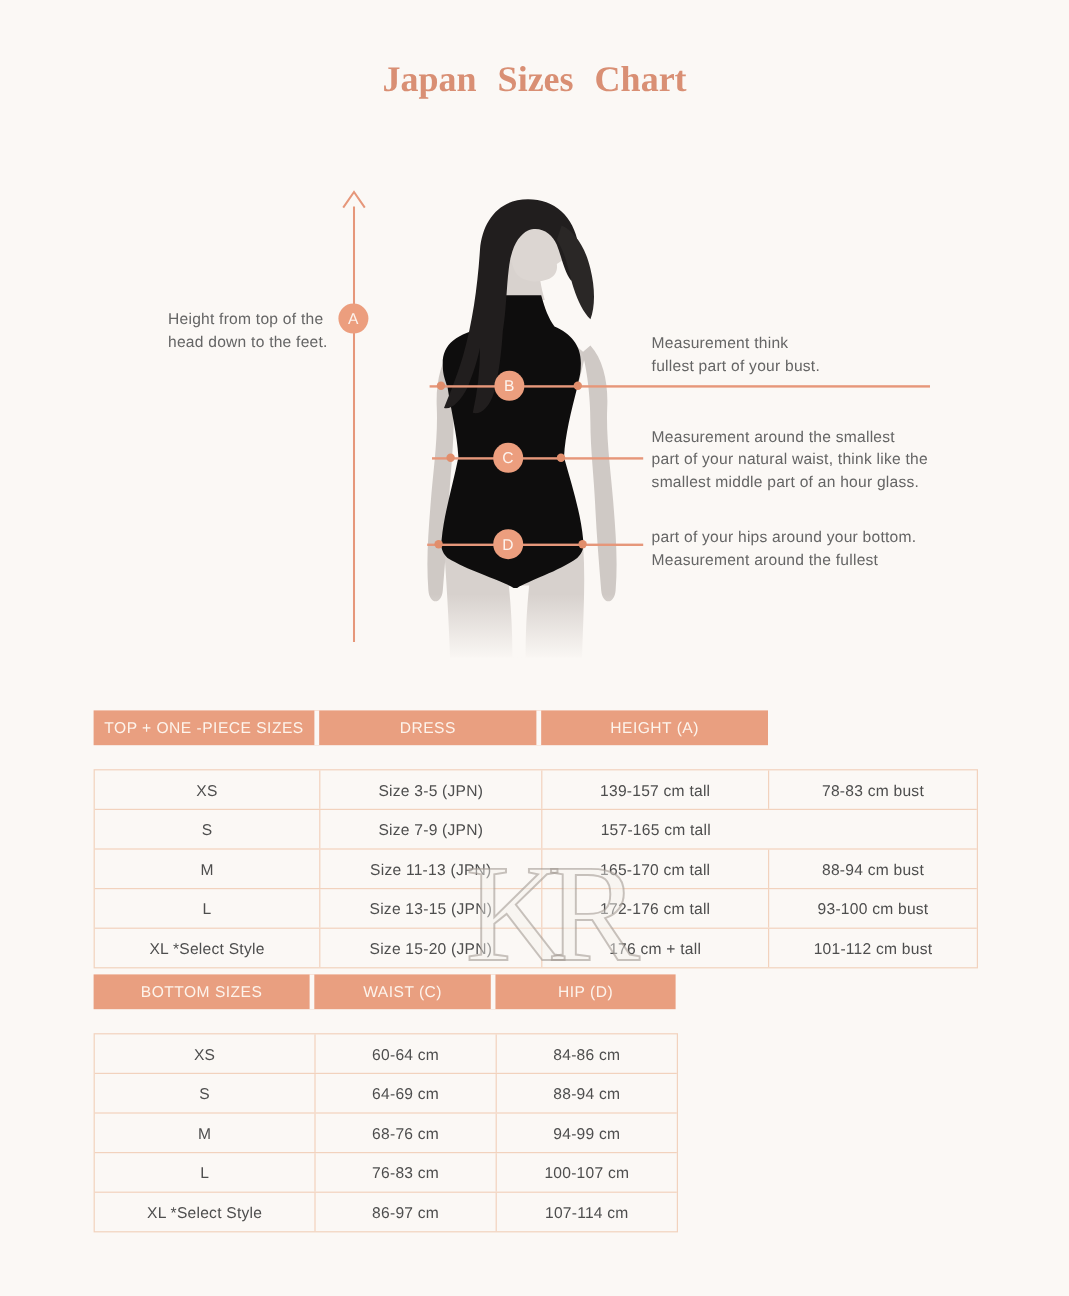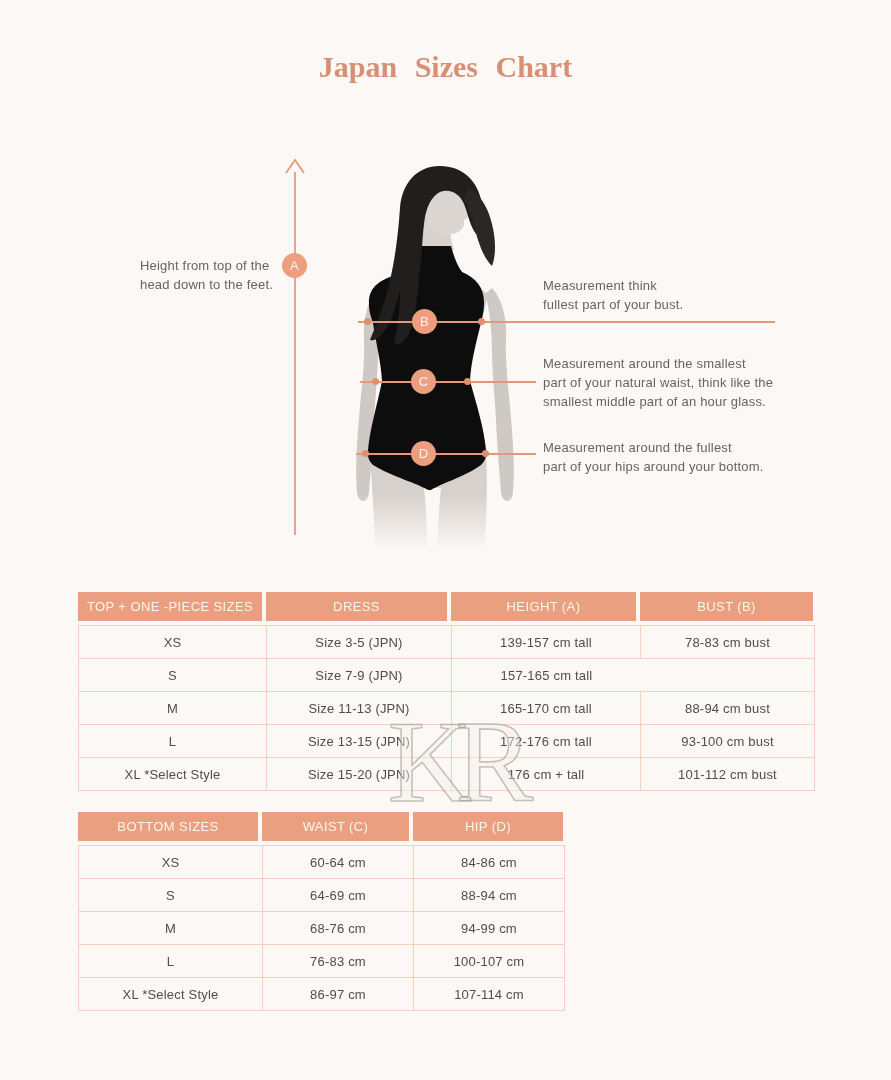--- a/index.html
+++ b/index.html
@@ -36,21 +36,21 @@
   }
   
   .stable{position:absolute;z-index:1;}
   .t-head{display:flex;}
   .t-h{
     background:#e99f80;color:#fdf4ec;font-size:13px;letter-spacing:.4px;
     height:29px;display:flex;align-items:center;justify-content:center;
     box-sizing:border-box;border-right:4px solid #fbf8f5;
   }
   .t-h:last-child{border-right:none;}
-  .t-body{margin-top:4px;border:1px solid #f2d2bd;box-sizing:border-box;}
+  .t-body{margin-top:20px;border:1px solid #f2d2bd;box-sizing:border-box;}
   .t-row{display:flex;border-bottom:1px solid #f2d2bd;}
   .t-row:last-child{border-bottom:none;}
   .t-cell{
     height:32px;display:flex;align-items:center;justify-content:center;
     box-sizing:border-box;border-right:1px solid #f2d2bd;
     font-size:13px;color:#4e4e4e;letter-spacing:.2px;
   }
   .t-cell:last-child{border-right:none;}
   .t1 .c0{width:188px}.t1 .c1{width:185px}.t1 .c2{width:189px}.t1 .c3{width:173px}
   .t1 .t-body .c0{width:188px}.t1 .t-body .c1{width:185px}
@@ -129,33 +129,32 @@
     <div class="note" style="left:543px;top:276px;">
       <div>Measurement think</div>
       <div>fullest part of your bust.</div>
     </div>
     <div class="note" style="left:543px;top:354px;">
       <div>Measurement around the smallest</div>
       <div>part of your natural waist, think like the</div>
       <div>smallest middle part of an hour glass.</div>
     </div>
     <div class="note" style="left:543px;top:438px;">
+      <div>part of your hips around your bottom.</div>
       <div>Measurement around the fullest</div>
-      <div>part of your hips around your bottom.</div>
     </div>
   </div>
 
   <div class="watermark">KR</div>
 
   <div class="stable t1" style="left:78px;top:592px;">
     <div class="t-head">
       <div class="t-h c0">TOP + ONE -PIECE SIZES</div>
       <div class="t-h c1">DRESS</div>
       <div class="t-h c2">HEIGHT (A)</div>
-      <div class="t-h c3">BUST (B)</div>
     </div>
     <div class="t-body">
       <div class="t-row">
         <div class="t-cell c0">XS</div>
         <div class="t-cell c1">Size 3-5 (JPN)</div>
         <div class="t-cell c2">139-157 cm tall</div>
         <div class="t-cell c3">78-83 cm bust</div>
       </div>
       <div class="t-row">
         <div class="t-cell c0">S</div>

